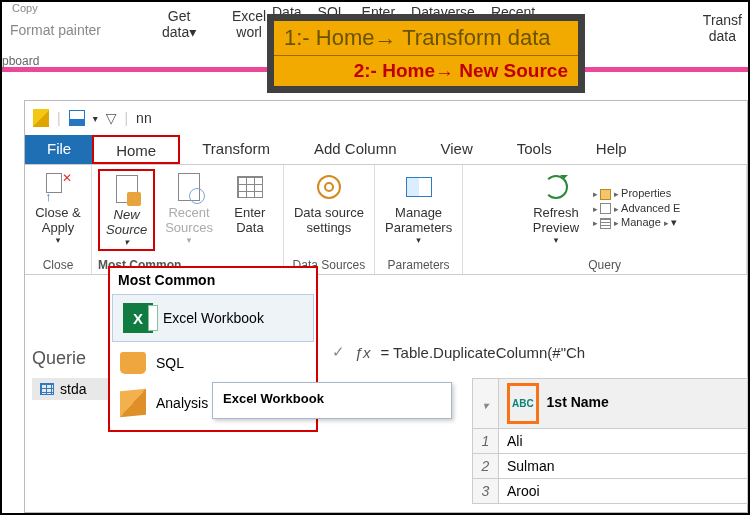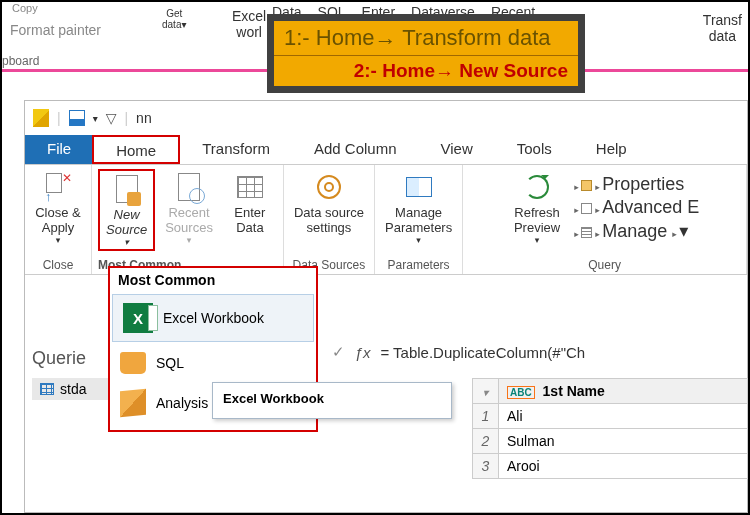--- a/index.html
+++ b/index.html
@@ -1,23 +1,23 @@
 <!DOCTYPE html>
 <html><head>
 <meta charset="utf-8">
 <style>
   * { box-sizing: border-box; margin: 0; padding: 0; font-family: "Segoe UI", Arial, sans-serif; }
   body { background: #fff; width: 750px; height: 515px; border: 2px solid #000; position: relative; overflow: hidden; }
 
   
-  .top-partial { position: absolute; top: 0; left: 0; right: 0; height: 70px; display: flex; align-items: flex-start; padding-top: 2px; border-bottom: 3px solid #ec4899; }
+  .top-partial { position: absolute; top: 0; left: 0; right: 0; height: 70px; display: flex; align-items: flex-start; padding-top: 2px; border-bottom: 5px solid #ec4899; }
   .top-partial .copy { color: #888; font-size: 11px; position: absolute; left: 10px; top: 0; }
   .top-partial .format-painter { color: #888; font-size: 14px; position: absolute; left: 8px; top: 20px; }
   .top-partial .pboard { color: #666; font-size: 12px; position: absolute; left: 0; top: 52px; }
-  .top-partial .getdata { position: absolute; left: 160px; top: 6px; text-align: center; font-size: 10px; color: #333; }
+  .top-partial .getdata { position: absolute; left: 160px; top: 6px; text-align: center; font-size: 14px; color: #333; }
   .top-partial .excel-cut { position: absolute; left: 230px; top: 6px; text-align: center; font-size: 14px; color: #333; }
   .top-partial .labels-row { position: absolute; left: 270px; top: 2px; font-size: 14px; color: #333; white-space: nowrap; display: flex; gap: 16px; }
   .top-partial .transf { position: absolute; right: 6px; top: 10px; text-align: center; font-size: 14px; color: #333; }
 
   
   .callout { position: absolute; left: 265px; top: 12px; width: 318px; background: #f2a900; border: 7px solid #404040; z-index: 50; }
   .callout .line1 { font-size: 22px; color: #6a5200; padding: 4px 10px; }
   .callout .line2 { font-size: 19px; color: #c00000; font-weight: bold; text-align: right; padding: 4px 10px; border-top: 1px solid #a06800; }
   .arrow-right { display: inline-block; }
 
@@ -50,21 +50,21 @@
   .ic-page { width:22px; height:28px; background:#fff; border:1px solid #888; position:relative; }
   .ic-page.db::after { content:""; position:absolute; right:-4px; bottom:-4px; width:14px; height:14px; background:#e8a33d; border-radius:2px;}
   .ic-page.clock::after { content:""; position:absolute; right:-6px; bottom:-4px; width:14px; height:14px; border:1px solid #7aa9d6; border-radius:50%;}
   .ic-grid { width:26px; height:22px; background:#fff; border:1px solid #888; background-image:linear-gradient(#888 1px,transparent 1px),linear-gradient(90deg,#888 1px,transparent 1px); background-size:8px 7px; }
   .ic-gear { width:24px; height:24px; border:2px solid #d58a1f; border-radius:50%; position:relative;}
   .ic-gear::after{content:"";position:absolute;inset:5px;border:2px solid #d58a1f;border-radius:50%;}
   .ic-params { width:26px; height:20px; border:1px solid #2f7ac0; background:linear-gradient(90deg,#dbeeff 50%,#fff 50%);}
   .ic-refresh { width:24px; height:24px; border:2px solid #2a8a3a; border-radius:50%; border-left-color:transparent; position:relative;}
   .ic-refresh::after{content:"";position:absolute;right:-2px;top:-2px;border:4px solid transparent;border-top-color:#2a8a3a;}
 
-  .small-list { font-size:18px; color:#333; display:flex; flex-direction:column; gap:2px; padding-left:4px; }
+  .small-list { font-size:11px; color:#333; display:flex; flex-direction:column; gap:2px; padding-left:4px; }
   .small-list span::before { content:"▸ "; color:#666; font-size:9px;}
   .small-list .ico-sm{display:inline-block;width:11px;height:11px;margin-right:3px;vertical-align:middle;}
   .ico-props{background:#f4c668;border:1px solid #b88a2c;}
   .ico-adv{background:#fff;border:1px solid #888;}
   .ico-manage{background:#fff;border:1px solid #888;background-image:linear-gradient(#888 1px,transparent 1px);background-size:100% 3px;}
 
   
   .dropdown { position:absolute; left:106px; top:264px; width:210px; background:#fff; border: 2px solid #d40000; z-index:30; padding-bottom:6px; }
   .dropdown .dd-head { font-weight:bold; font-size:14px; padding:4px 8px; }
   .dropdown .dd-item { display:flex; align-items:center; gap:10px; padding:8px 10px; font-size:14px; }
@@ -86,21 +86,21 @@
   
   .formula-bar { position:absolute; left:330px; top:336px; right:0; height:28px; display:flex; align-items:center; gap:10px; font-size:15px; }
   .formula-bar .chk{color:#888;} .formula-bar .fx{font-style:italic;color:#555;}
   .formula-bar .ftxt{color:#333; white-space:nowrap;}
 
   
   .grid { position:absolute; left:470px; top:376px; right:0; font-size:14px; }
   .grid table { border-collapse:collapse; width:100%; }
   .grid th, .grid td { border:1px solid #ccc; padding:4px 8px; text-align:left; }
   .grid th { background:#f0f0f0; }
-  .grid .coltype { display:inline-block; border:1px solid #f97316; color:#0a8378; font-size:10px; padding:0 2px; margin-right:4px; font-weight:bold;}
+  .grid .coltype { display:inline-block; border:3px solid #f97316; color:#0a8378; font-size:10px; padding:12px 2px; margin-right:4px; font-weight:bold;}
   .grid .rownum { background:#f5f5f5; color:#666; font-style:italic; text-align:center; width:26px;}
   .grid .ddcell{color:#888;font-size:10px;}
 </style>
 </head>
 <body>
 
 <div class="top-partial">
   <div class="copy">Copy</div>
   <div class="format-painter">Format painter</div>
   <div class="pboard">pboard</div>

